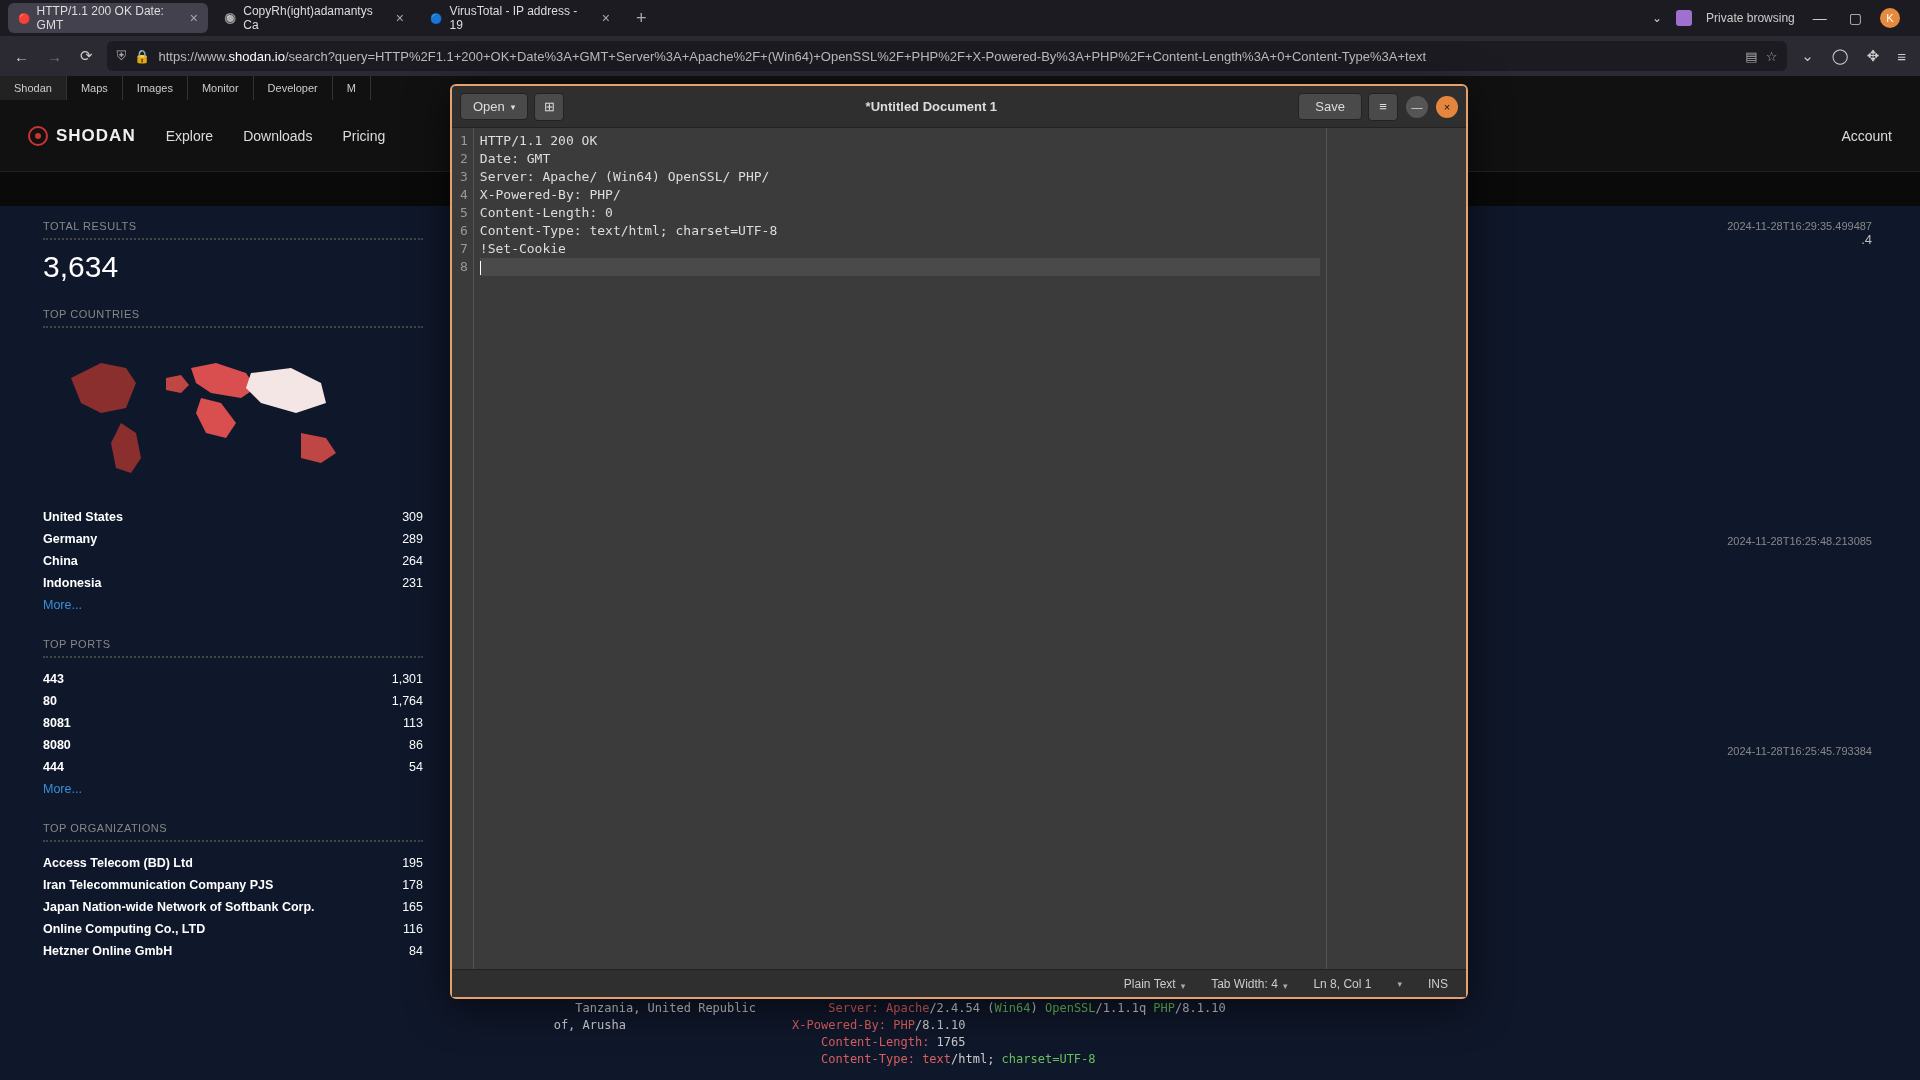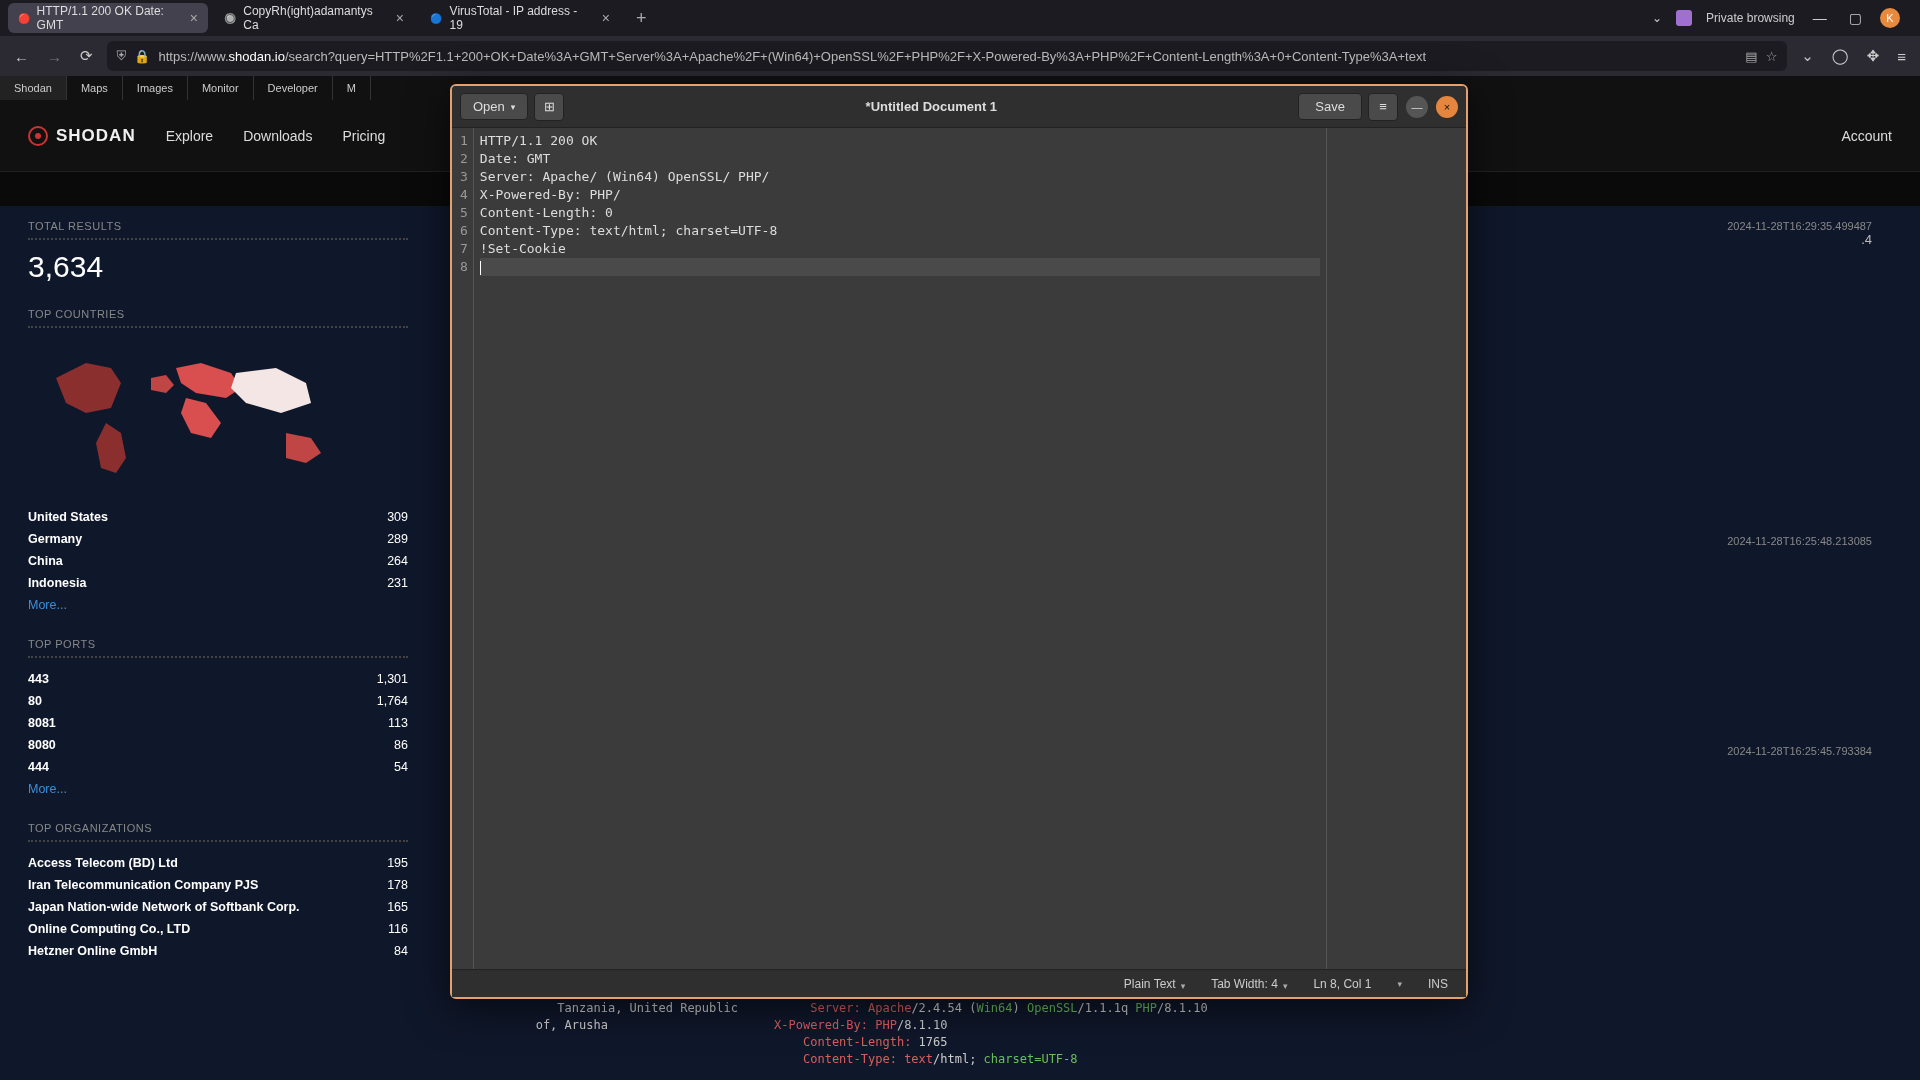--- a/index.html
+++ b/index.html
@@ -55,21 +55,21 @@
 .logo .circle { width:20px;height:20px;border:2px solid #c33;border-radius:50%; position:relative;}
 .logo .circle:after { content:'';width:6px;height:6px;background:#c33;border-radius:50%;position:absolute;top:5px;left:5px;}
 .nav-link { color:#ddd; font-size:14px; cursor:pointer; }
 .shodan-header .grow { flex:1; }
 .account { color:#ddd; font-size:14px; }
 
 .blackbar { height:34px; background:#0a0a0a; }
 
 .content { padding:14px 28px; display:flex; gap:40px; }
 
-.sidebar { width:380px; }
+.sidebar { width:380px;margin-left:15px; }
 .sec-title { font-size:11px; color:#888; letter-spacing:0.5px; margin-bottom:6px; }
 .dotline { border-bottom:2px dotted #444; margin-bottom:10px; }
 .bignum { font-size:30px; color:#fff; margin-bottom:24px; }
 .worldmap { width:310px; height:150px; margin:8px 0 18px 8px; position:relative; }
 .stat-row { display:flex; justify-content:space-between; font-size:12.5px; padding:4px 0; color:#fff; }
 .stat-row .name { font-weight:600; }
 .more { color:#3a8fd8; font-size:12.5px; padding:4px 0; cursor:pointer; }
 .sec { margin-bottom:22px; }
 
 .results { flex:1; padding-right:20px; }
@@ -118,21 +118,21 @@
 .ed-status {
   height:28px; background:#2f2f2f; border-top:1px solid #222;
   display:flex; align-items:center; justify-content:flex-end;
   gap:26px; padding:0 18px; color:#ccc; font-size:12px;
 }
 .ed-status .st { display:flex; align-items:flex-end; gap:5px; cursor:pointer;}
 .ed-status .tri{ font-size:9px; color:#aaa;}
 
 
 .termfrag {
-  position:absolute; left:514px; top:1000px; width:880px;
+  position:absolute; left:532px; top:1000px; width:880px;
   font-family:"DejaVu Sans Mono",monospace; font-size:12px; line-height:17px;
   color:#ccc; z-index:50;
 }
 .termfrag .r { white-space:pre; }
 .k-red{color:#d95f5f;} .k-grn{color:#6abf5f;} .k-wht{color:#ccc;}
 
 
 .worldmap svg { width:100%; height:100%; }
 </style>
 </head>

